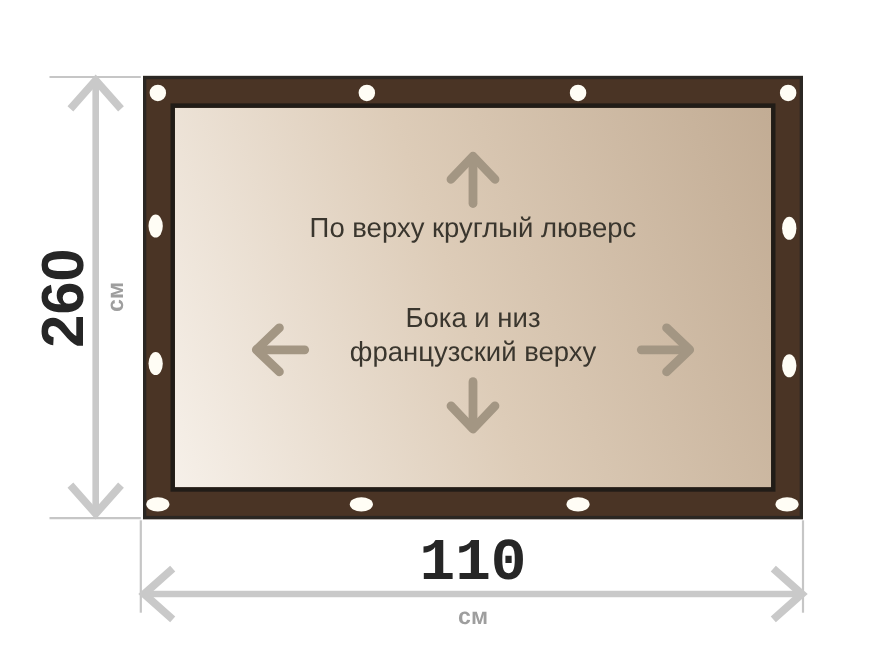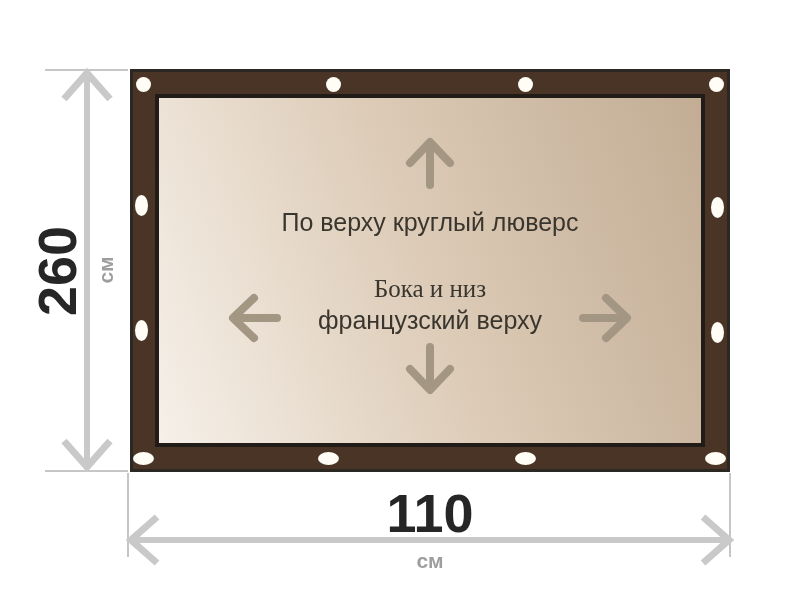--- a/index.html
+++ b/index.html
@@ -101,21 +101,21 @@
       <line x1="277" y1="318" x2="236" y2="318"></line>
       <polyline points="254,298 233,318 254,338"></polyline>
     </g>
     <g>
       <line x1="583" y1="318" x2="624" y2="318"></line>
       <polyline points="606,298 627,318 606,338"></polyline>
     </g>
   </g>
 </svg>
 
-<div class="abs note" style="top:207px;text-align:center;">По верху круглый люверс</div>
-<div class="abs note" style="top:274px;font-family:Liberation Serif, serif;">Бока и низ</div>
+<div class="abs note" style="top:192px;text-align:center;">По верху круглый люверс</div>
+<div class="abs note" style="top:274px;">Бока и низ</div>
 <div class="abs note" style="top:305px;">французский верху</div>
 
 <div class="abs dim-value rot" style="left:57px;top:271px;">260</div>
 <div class="abs dim-unit rot" style="left:105px;top:270px;">см</div>
 
-<div class="abs dim-value" style="left:230px;width:400px;top:486px;">110</div>
+<div class="abs dim-value" style="left:230px;width:400px;top:486px;font-family:Liberation Mono, monospace;">110</div>
 <div class="abs dim-unit" style="left:230px;width:400px;top:550px;">см</div>
 
 </body></html>

